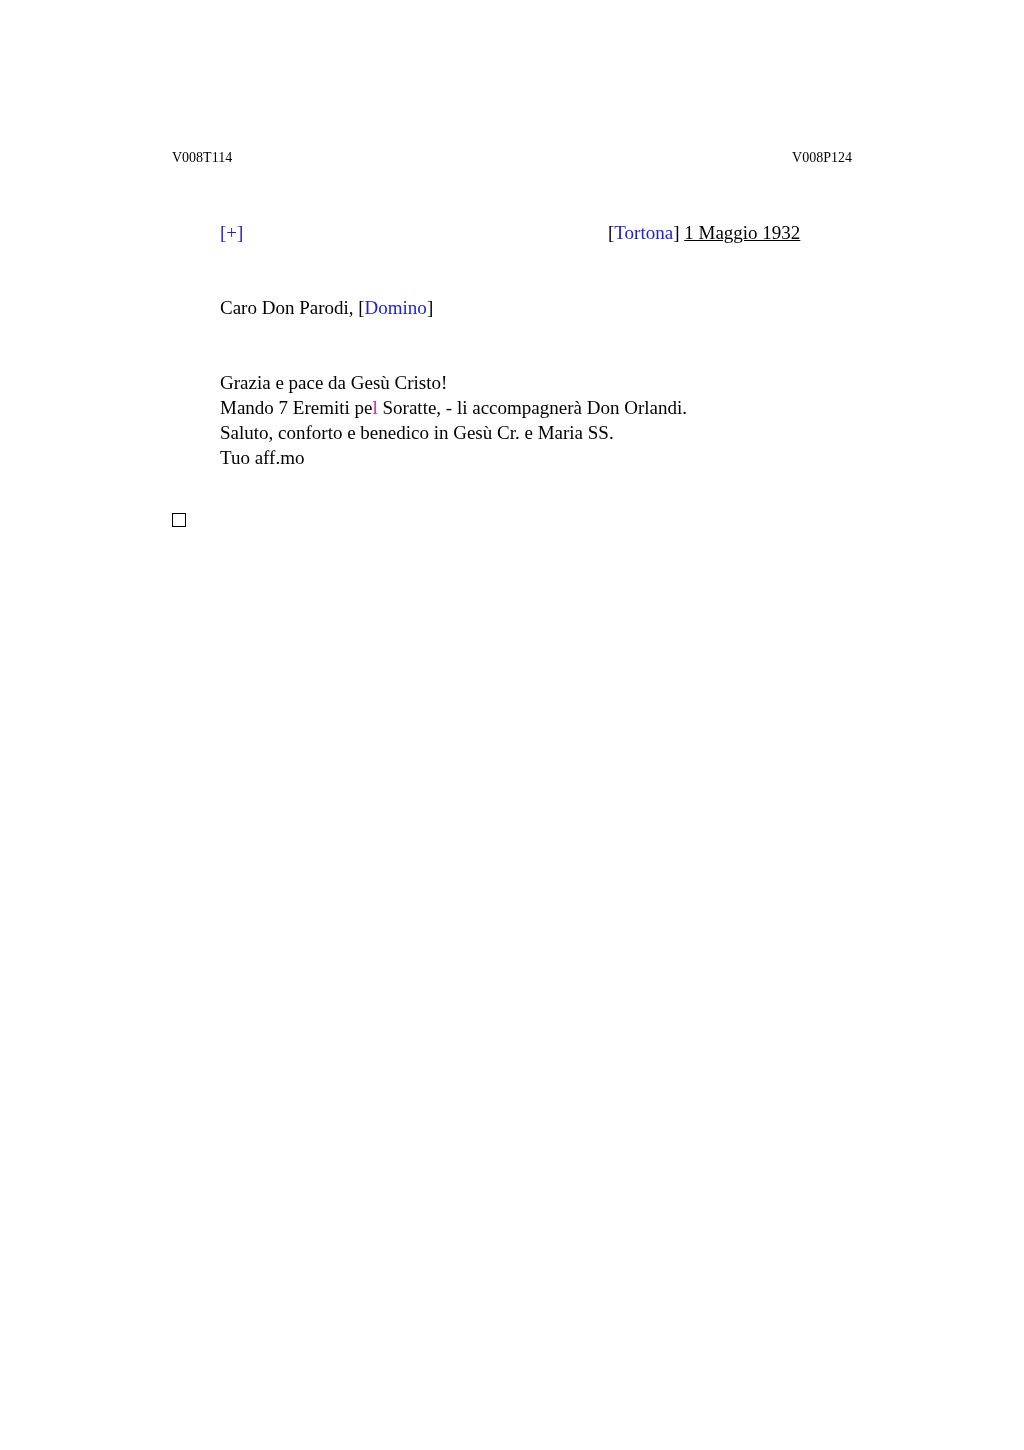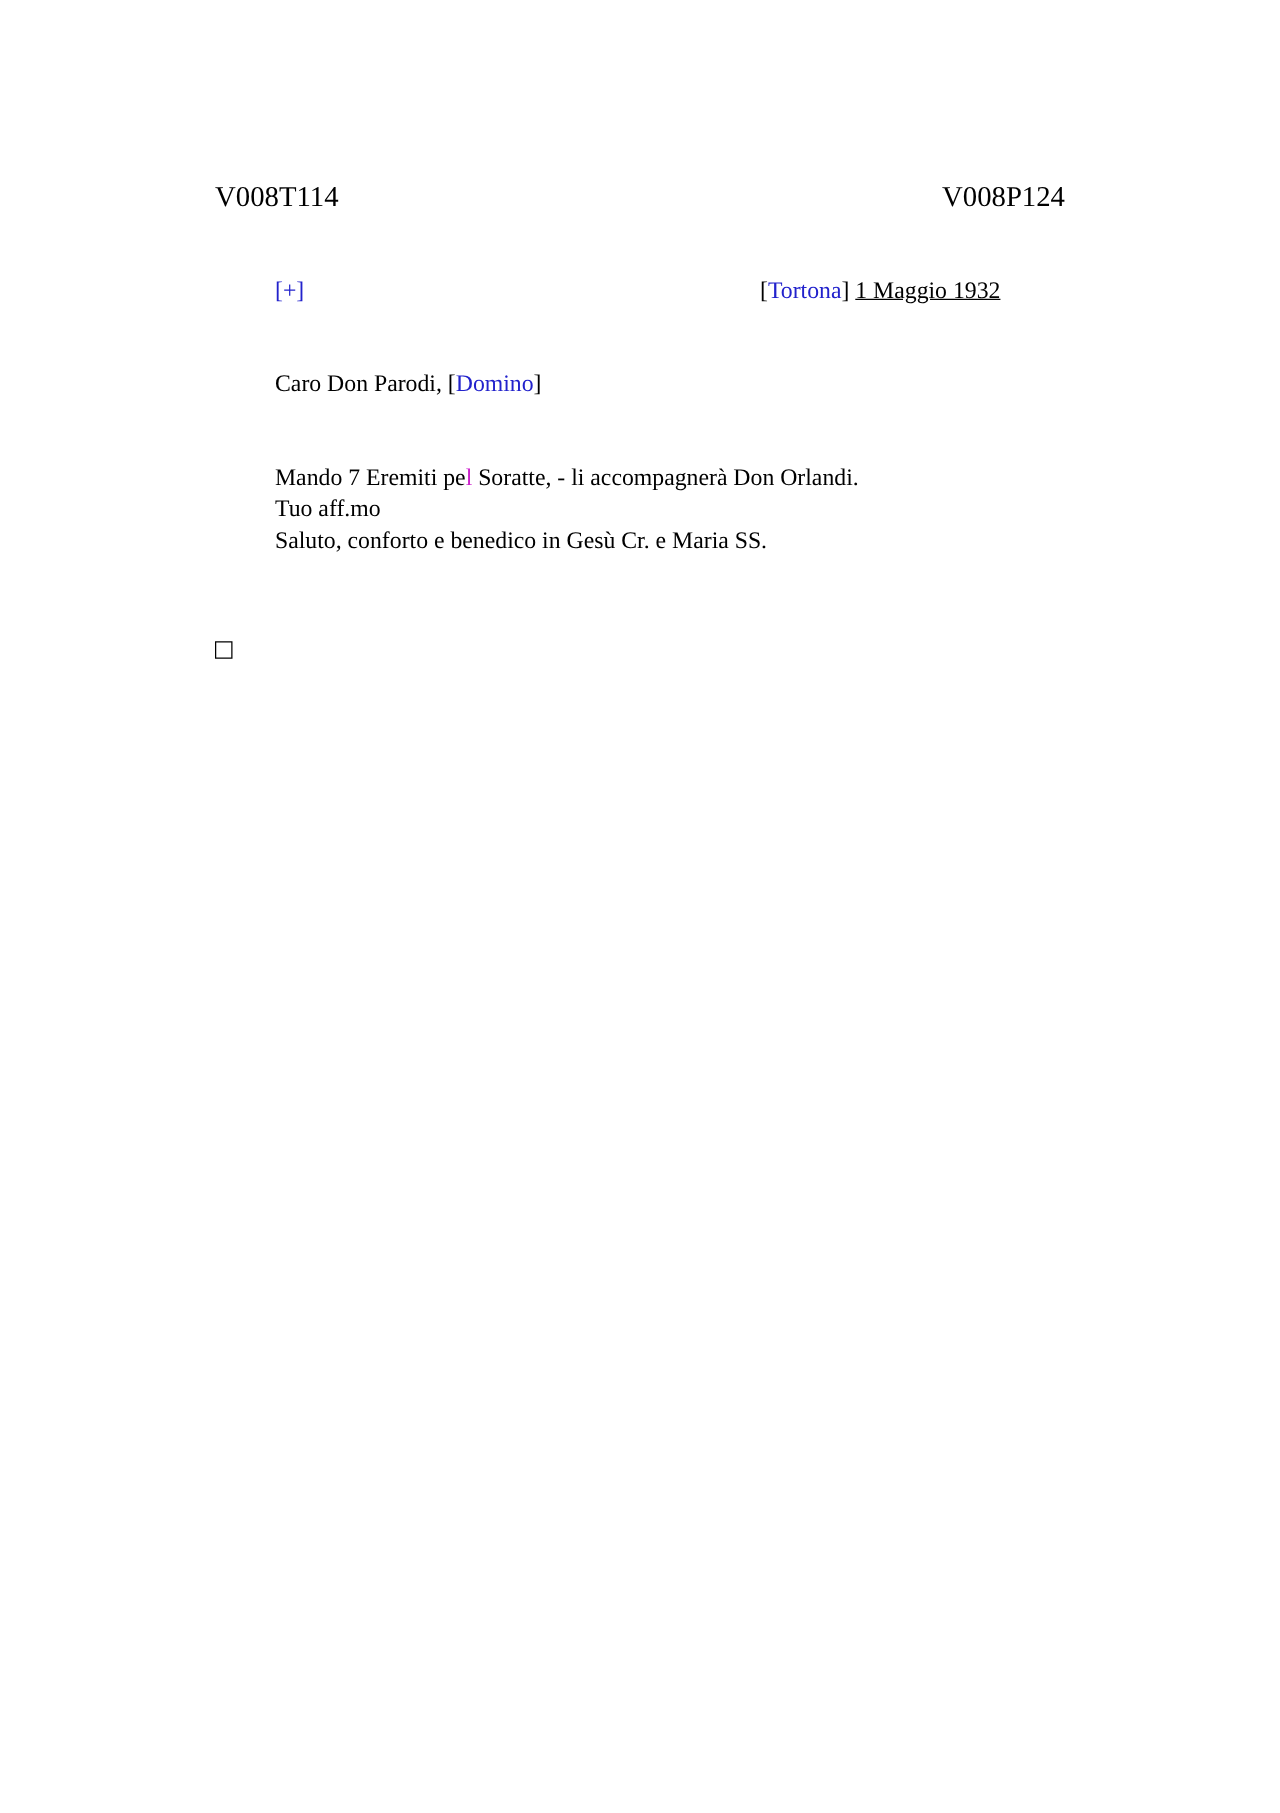--- a/index.html
+++ b/index.html
@@ -21,21 +21,21 @@
     width: 1024px;
     height: 1450px;
   }
   .header-row {
     position: absolute;
     left: 172px;
     top: 146px;
     width: 680px;
     display: flex;
     justify-content: space-between;
-    font-size: 23px;
+    font-size: 14px;
     line-height: 24px;
   }
   .doc-body {
     position: absolute;
     left: 172px;
     top: 220px;
     width: 680px;
     font-size: 19px;
     line-height: 25px;
   }
@@ -97,27 +97,28 @@
 
 
     <div class="blank"></div>
     <div class="blank"></div>
 
     <div class="line indent"><span>Caro Don Parodi, [</span><span class="blue">Domino</span><span>]</span></div>
 
     <div class="blank"></div>
     <div class="blank"></div>
 
+    <div class="line indent">Grazia e pace da Gesù Cristo!</div>
 
     <div class="line indent"><span>Mando 7 Eremiti pe</span><span class="magenta">l</span><span> Soratte, - li accompagnerà Don Orlandi.</span></div>
 
 
+    <div class="line indent">Saluto, conforto e benedico in Gesù Cr. e Maria SS.</div>
+
     <div class="line indent">Tuo aff.mo</div>
-
-    <div class="line indent">Saluto, conforto e benedico in Gesù Cr. e Maria SS.</div>
 
     <div class="blank"></div>
     <div class="blank"></div>
 
 
   </div>
 
   <div class="end-marker"></div>
 
 </div>

